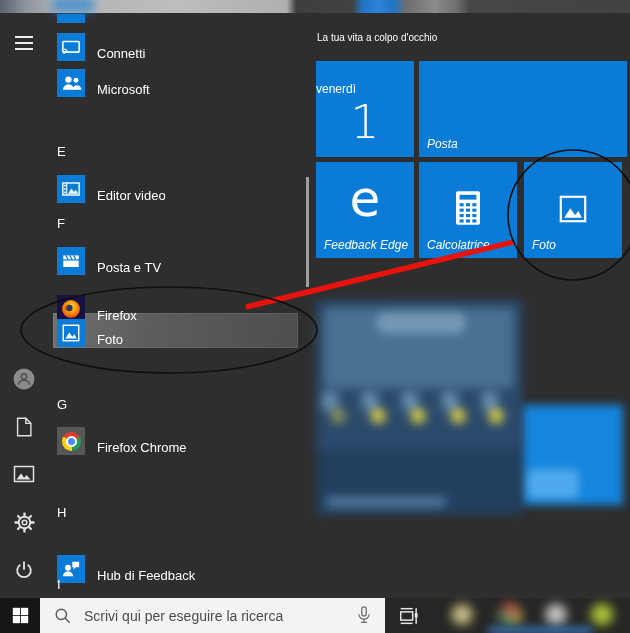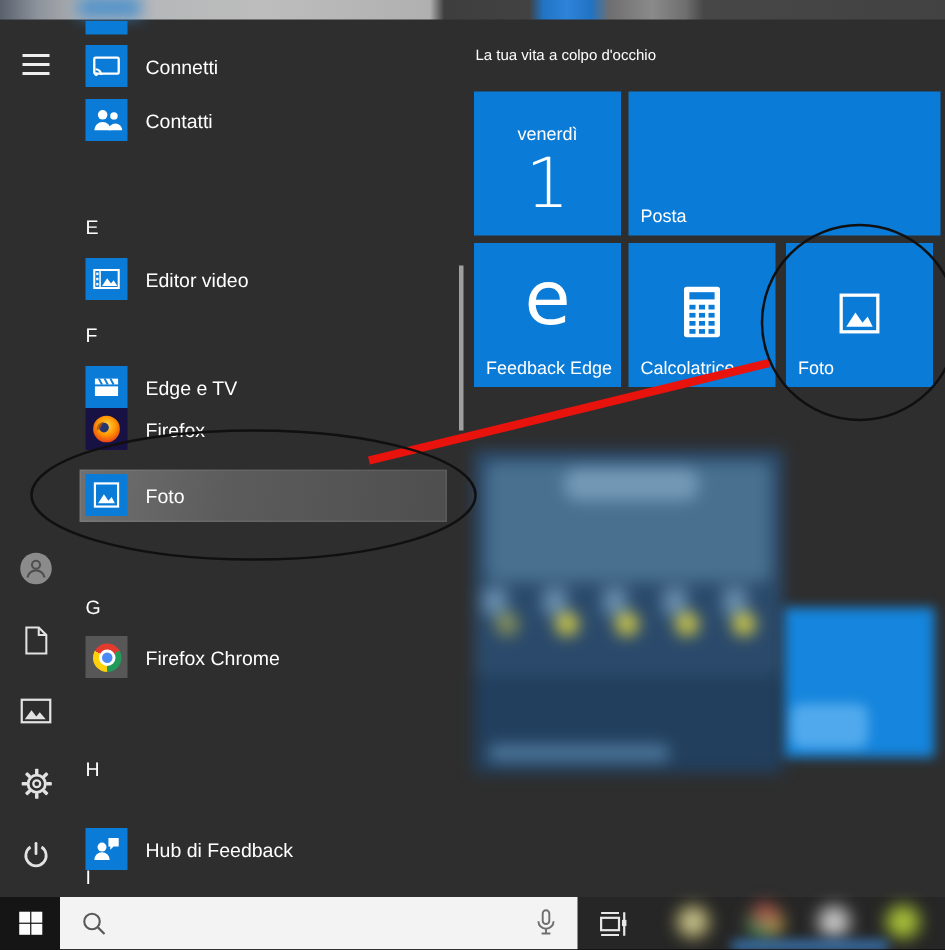--- a/index.html
+++ b/index.html
@@ -13,21 +13,21 @@
       #6f6f6f 64.5%,#8a8a8a 69%,#6f6f6f 72.5%,#474747 74.5%,#424242 100%);}
   .top-strip-glow{position:absolute;left:52px;top:-2px;width:42px;height:14px;
     background:#2f87d2;filter:blur(5px);opacity:.75;}
 
   
   .rail-btn{position:absolute;left:0;width:48px;height:30px;display:flex;
     align-items:center;justify-content:center;}
 
   
   .cutoff-icon{position:absolute;left:57px;top:14px;width:28px;height:9px;background:#0a7bd6;}
-  .app-row{position:absolute;left:48px;width:254px;height:34px;display:flex;align-items:center;}
+  .app-row{position:absolute;left:48px;width:254px;height:34px;display:flex;align-items:flex-end;}
   .ic{width:28px;height:28px;margin-left:9px;flex:none;display:flex;align-items:center;
       justify-content:center;position:relative;}
   .ic.blue{background:#0a7bd6;}
   .ic.ffx{background:#171243;}
   .ic.gray{background:#575757;}
   .app-label{margin-left:12px;font-size:13px;color:#fff;white-space:nowrap;}
   .section-letter{position:absolute;left:57px;font-size:13px;color:#fff;}
   .row-highlight{position:absolute;left:53px;top:313px;width:245px;height:35px;
     background:linear-gradient(100deg,#707070 0%,#5c5c5c 40%,#4e4e4e 100%);
     box-shadow:inset 0 0 0 1px rgba(255,255,255,.07);}
@@ -35,22 +35,22 @@
 
   
   .chrome-ball{width:19px;height:19px;border-radius:50%;position:relative;
     background:conic-gradient(from -60deg,#e23b2e 0 120deg,#229a5a 120deg 240deg,#fdd20a 240deg 360deg);}
   .chrome-ball .core{position:absolute;left:50%;top:50%;width:7px;height:7px;margin:-5.5px 0 0 -5.5px;
     background:#4a8af4;border:2px solid #fff;border-radius:50%;}
 
   
   .tiles-heading{position:absolute;left:317px;top:32px;font-size:10px;color:#fff;}
   .tile{position:absolute;background:#0a7bd6;}
-  .tlabel{position:absolute;left:8px;bottom:6px;font-size:12px;color:#fff;white-space:nowrap;}
-  .cal-day{text-align:center;margin-top:21px;font-size:12px;}
+  .tlabel{position:absolute;left:8px;bottom:6px;font-size:12px;color:#fff;white-space:nowrap;font-style:italic;}
+  .cal-day{text-align:left;margin-top:21px;font-size:12px;}
   .cal-num{text-align:center;font-size:46px;font-weight:100;line-height:1;margin-top:3px;
     font-family:"DejaVu Sans",sans-serif;}
   .edge-e{position:absolute;left:0;right:0;top:8px;text-align:center;font-size:50px;
     font-family:"DejaVu Sans",sans-serif;color:#fff;}
   .tile-icon-c{position:absolute;left:0;right:0;top:28px;display:flex;justify-content:center;}
 
   
   .wx-tile{position:absolute;left:316px;top:300px;width:206px;height:215px;background:#2b4a6b;
     filter:blur(5px);}
   .wx-top{position:absolute;left:8px;top:8px;width:190px;height:80px;background:#49708f;border-radius:6px;}
@@ -169,21 +169,21 @@
 
   <div class="app-row" style="top:63px">
     <div class="ic blue">
       <svg width="24" height="24" viewBox="0 0 28 28">
         <circle cx="11" cy="10" r="3.7" fill="#fff"></circle>
         <path d="M4.5 22 a6.5 6.5 0 0 1 13 0 z" fill="#fff"></path>
         <circle cx="19.8" cy="10.8" r="2.9" fill="#fff"></circle>
         <path d="M15.6 22 a5.3 5.3 0 0 1 10.6 0 z" fill="#fff"></path>
       </svg>
     </div>
-    <span class="app-label">Contatti</span>
+    <span class="app-label">Microsoft</span>
   </div>
 
 
   <div class="section-letter" style="top:144px">E</div>
 
   <div class="app-row" style="top:169px">
     <div class="ic blue">
       <svg width="24" height="24" viewBox="0 0 28 28">
         <rect x="4.5" y="7" width="19" height="14" fill="none" stroke="#fff" stroke-width="1.6"></rect>
         <line x1="9" y1="7" x2="9" y2="21" stroke="#fff" stroke-width="1.2"></line>
@@ -203,24 +203,24 @@
       <svg width="24" height="24" viewBox="0 0 28 28">
         <rect x="5" y="7.5" width="18" height="4.5" fill="#fff"></rect>
         <g stroke="#0a7bd6" stroke-width="1.5">
           <line x1="8" y1="7.5" x2="10.5" y2="12"></line>
             <line x1="12.5" y1="7.5" x2="15" y2="12"></line>
           <line x1="17" y1="7.5" x2="19.5" y2="12"></line>
         </g>
         <rect x="5" y="13.5" width="18" height="7.5" fill="#fff"></rect>
       </svg>
     </div>
-    <span class="app-label">Edge e TV</span>
-  </div>
-
-  <div class="app-row" style="top:269px">
+    <span class="app-label">Posta e TV</span>
+  </div>
+
+  <div class="app-row" style="top:289px">
     <div class="ic ffx">
       <svg width="26" height="26" viewBox="0 0 28 28">
         <defs>
           <radialGradient id="fxg" cx="50%" cy="38%" r="70%">
             <stop offset="0%" stop-color="#ffd84a"></stop>
               <stop offset="50%" stop-color="#ff9400"></stop>
             <stop offset="95%" stop-color="#e3361c"></stop>
           </radialGradient>
         </defs>
         <circle cx="14" cy="14" r="9.6" fill="url(#fxg)"></circle>
@@ -346,20 +346,21 @@
           <rect x="1" y="11" width="9" height="9"></rect>
             <rect x="11" y="11" width="9" height="9"></rect>
         </g>
       </svg>
     </div>
     <div class="search-box">
       <svg width="20" height="20" viewBox="0 0 24 24" style="margin-left:13px">
         <circle cx="10" cy="10" r="6.2" fill="none" stroke="#595959" stroke-width="1.7"></circle>
         <line x1="14.7" y1="14.7" x2="20" y2="20" stroke="#595959" stroke-width="1.7"></line>
       </svg>
+      <input type="text" placeholder="Scrivi qui per eseguire la ricerca" style="">
       <svg class="mic" width="22" height="23" viewBox="0 0 24 24">
         <rect x="9.6" y="2.5" width="4.8" height="10" rx="2.4" fill="none" stroke="#6e6e6e" stroke-width="1.4"></rect>
         <path d="M6.5 10.5 a5.5 5.5 0 0 0 11 0" fill="none" stroke="#6e6e6e" stroke-width="1.4"></path>
         <line x1="12" y1="16" x2="12" y2="19.5" stroke="#6e6e6e" stroke-width="1.4"></line>
         <line x1="8.8" y1="19.5" x2="15.2" y2="19.5" stroke="#6e6e6e" stroke-width="1.4"></line>
       </svg>
     </div>
     <div class="taskview">
       <svg width="22" height="22" viewBox="0 0 24 24">
         <g stroke="#e8e8e8" stroke-width="1.6" fill="none">

